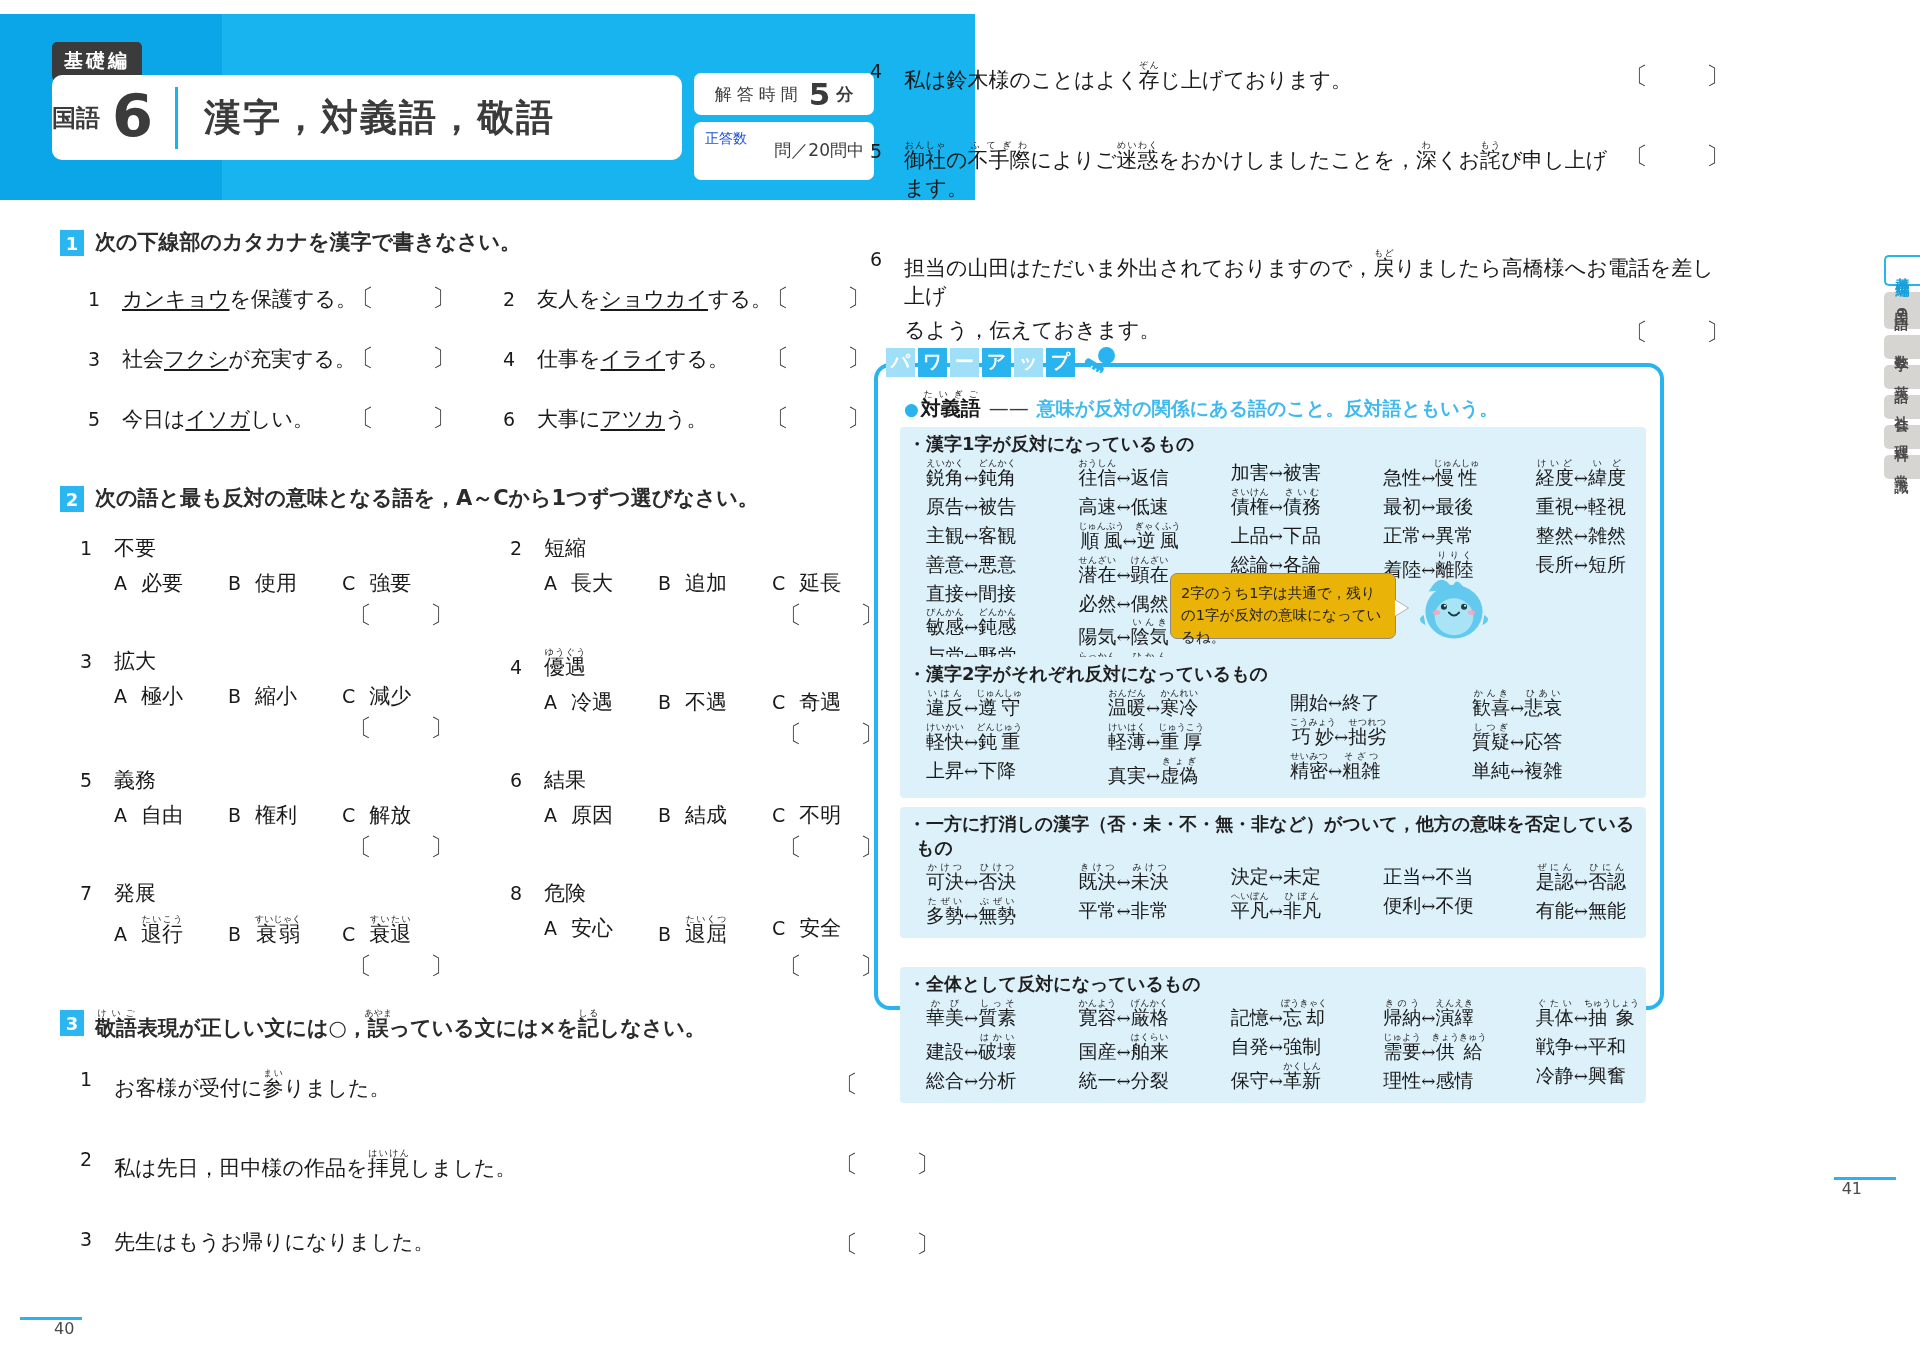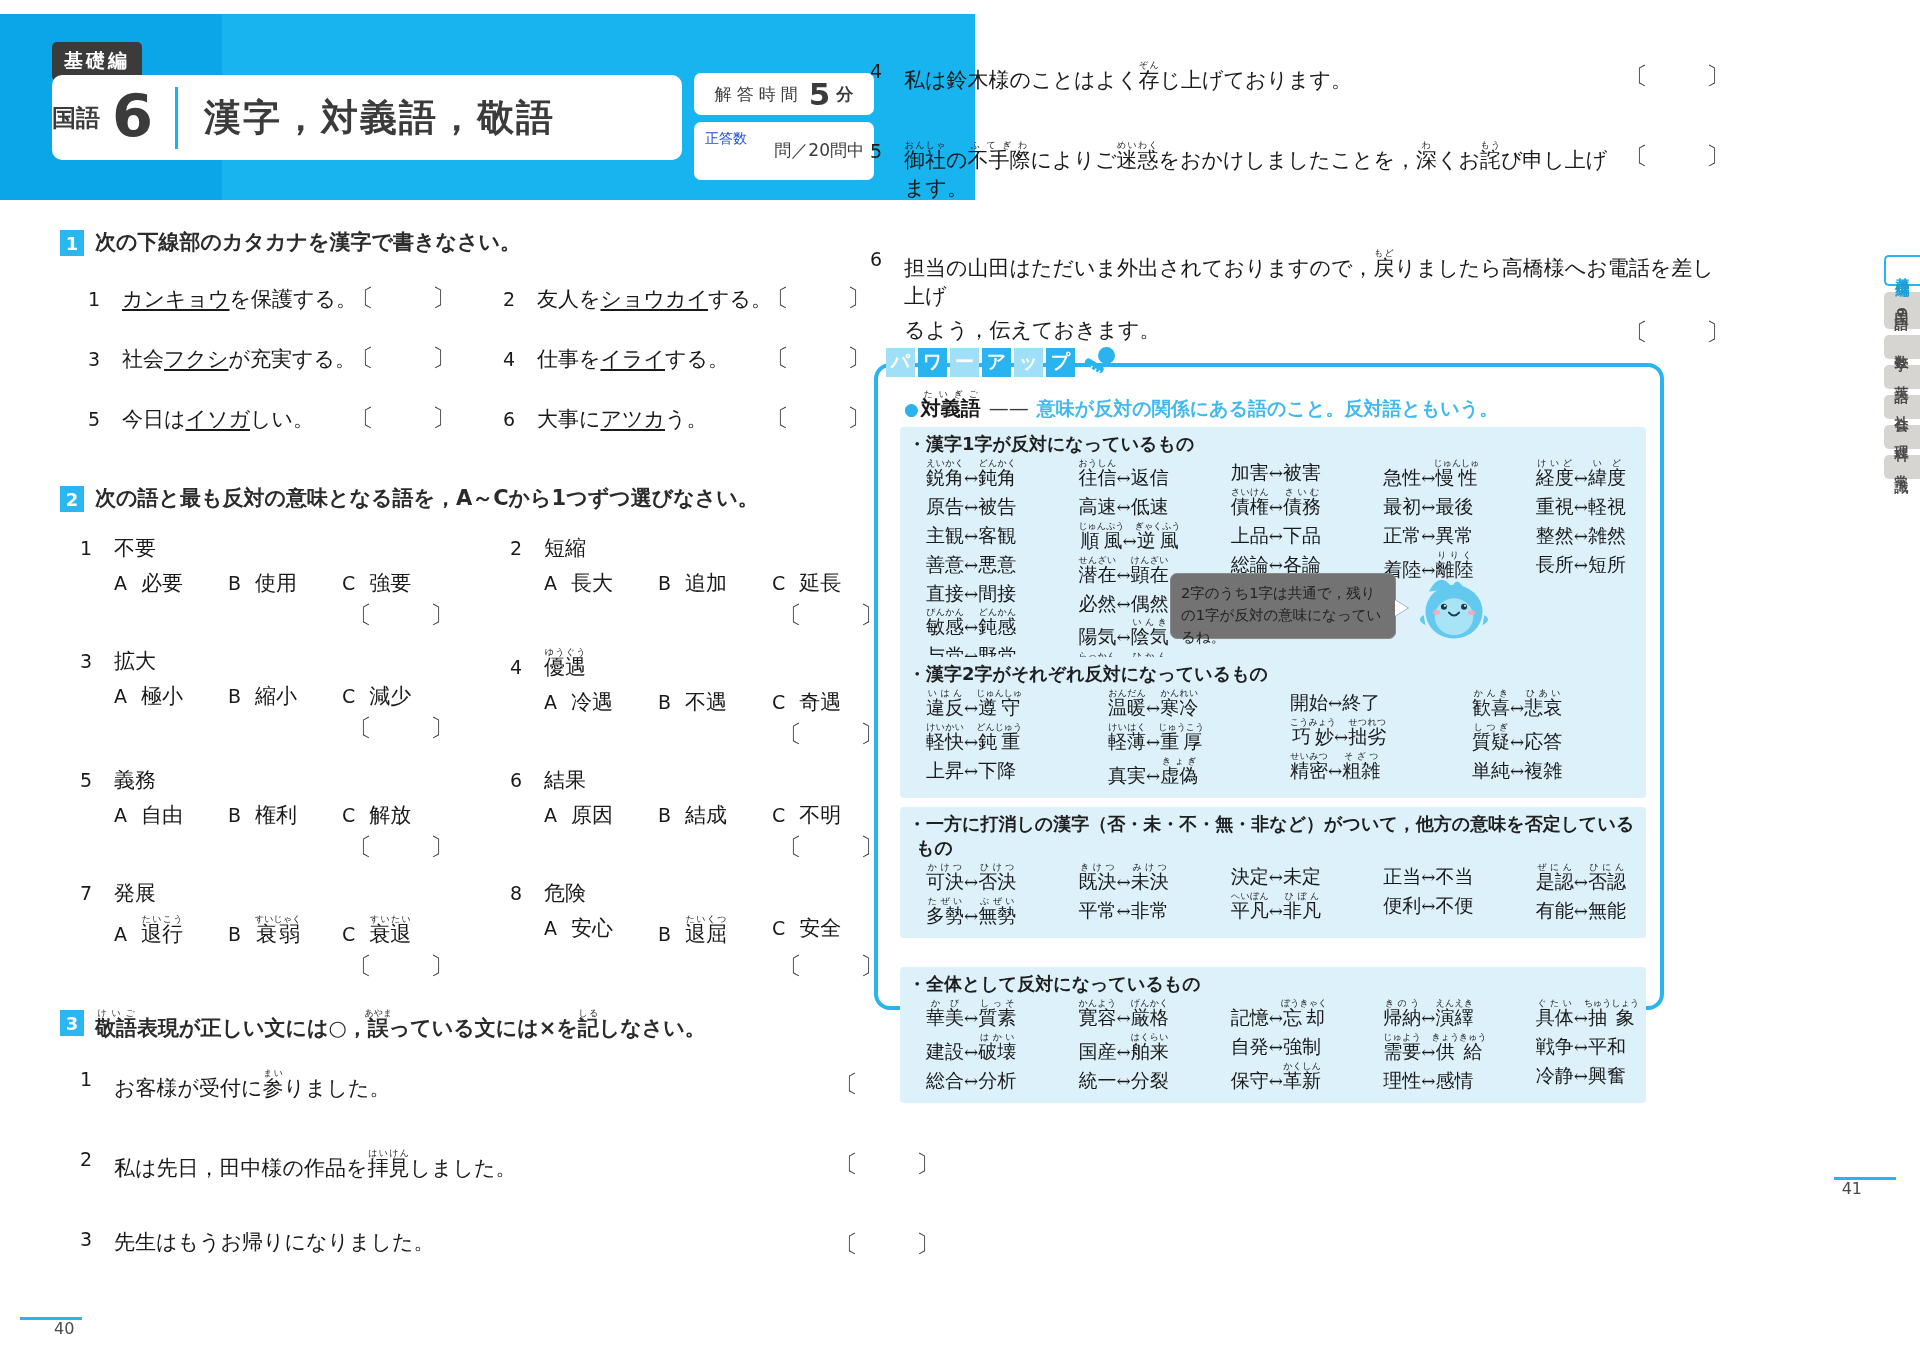--- a/index.html
+++ b/index.html
@@ -162,21 +162,21 @@
     font-family:"DejaVu Sans","Liberation Sans",sans-serif;
     font-weight:bold; font-size:18px; color:#1f1f1f; padding:5px 0 2px 8px;
   }
   .grp-cols { display:flex; padding:0 0 8px 26px;gap:42px; }
   .grp-col { width:140px; }
   .pair { font-size:19px; line-height:1.52; white-space:nowrap; font-family:"DejaVu Serif","Liberation Serif",serif;}
   .pair .ar { font-size:17px; }
 
   .bubble {
     position:absolute; left:292px; top:206px; width:226px; height:66px;
-    background:#737373; border:1.5px solid #8a8a8a; border-radius:7px;
+    background:#eab308; border:1.5px solid #8a8a8a; border-radius:7px;
     font-family:"DejaVu Sans","Liberation Sans",sans-serif;
     font-size:14.5px; color:#222; padding:9px 10px; line-height:1.5;
   }
   .bubble:after{
     content:""; position:absolute; right:-13px; top:26px;
     border-top:8px solid transparent; border-bottom:8px solid transparent;
     border-left:13px solid #fff; filter:drop-shadow(1px 0 0 #8a8a8a);
   }
   .bird { position:absolute; left:534px; top:196px; width:84px; height:84px; }
 

